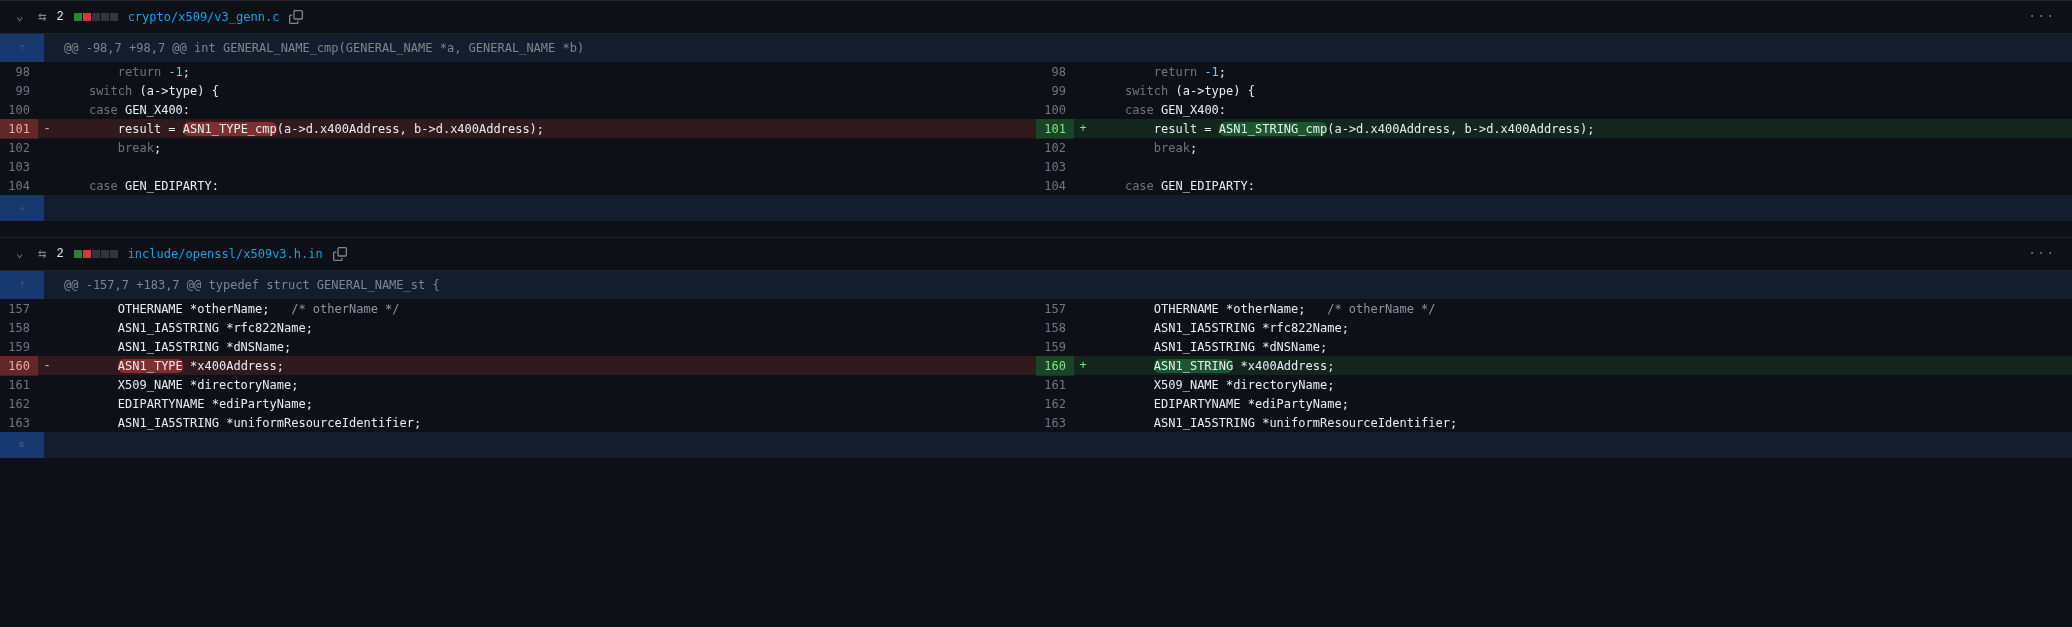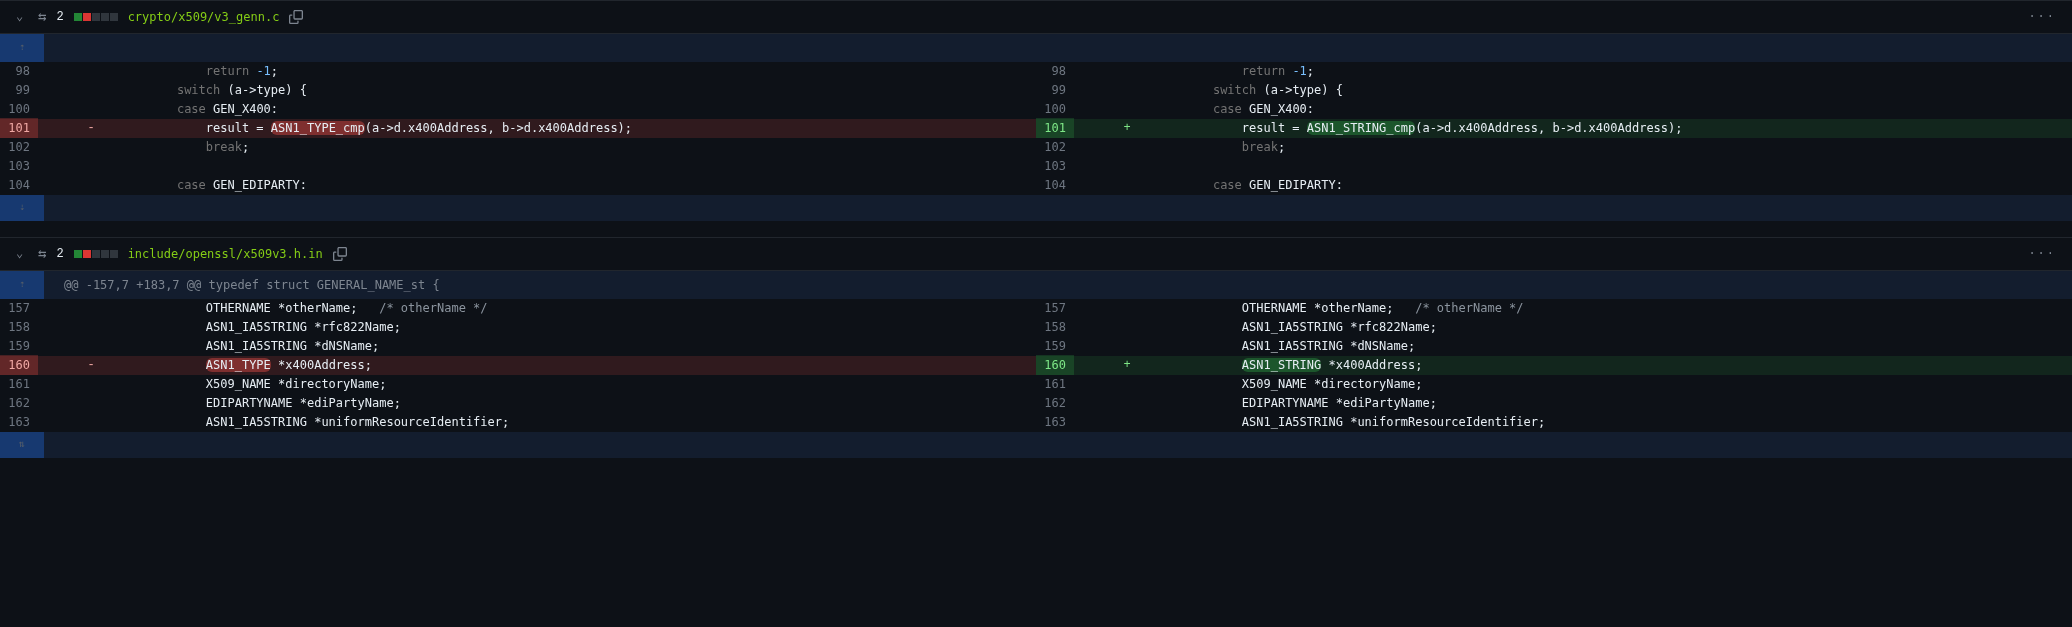--- a/index.html
+++ b/index.html
@@ -7,31 +7,31 @@
   .file-block { margin-bottom:16px; }
   .file-header { display:flex; align-items:center; padding:6px 16px; background:#0d1117; border-top:1px solid #21262d; border-bottom:1px solid #21262d; gap:10px; }
   .chev { display:inline-block; width:12px; cursor:pointer; color:#7d8590; }
   .expand-collapse { color:#7d8590; cursor:pointer; font-size:14px; }
   .change-count { color:#e6edf3; font-size:12px; }
   .squares { display:inline-flex; gap:1px; }
   .sq { width:8px; height:8px; display:inline-block; }
   .sq.add { background:#238636; }
   .sq.del { background:#da3633; }
   .sq.neut { background:#30363d; }
-  .file-path { color:#84cc16; font-size:12px; font-family:ui-monospace,Menlo,Consolas,monospace; }
+  .file-path { color:#0ea5e9; font-size:12px; font-family:ui-monospace,Menlo,Consolas,monospace; }
   .copy-icon { color:#7d8590; cursor:pointer; }
   .copy-icon svg { width:14px; height:14px; fill:currentColor; display:block; }
   .file-actions { margin-left:auto; color:#7d8590; cursor:pointer; letter-spacing:2px; }
   .hunk-header { background:#131d2e; display:flex; align-items:center; height:28px; }
   .hunk-handle { width:44px; text-align:center; background:#1f6feb; opacity:.35; height:100%; display:flex; align-items:center; justify-content:center; cursor:pointer; }
   .hunk-handle span { color:#c9d1d9; font-size:10px; }
   .hunk-text { color:#7d8590; padding-left:20px; font-family:ui-monospace,Menlo,Consolas,monospace; }
   .diff-body { display:flex; }
   .pane { flex:1 1 50%; min-width:0; }
-  .row { display:flex; height:19px; align-items:flex-end;gap:44px; }
+  .row { display:flex; height:19px; align-items:center; }
   .ln { width:38px; text-align:right; color:#6e7681; padding-right:8px; user-select:none; font-family:ui-monospace,Menlo,Consolas,monospace; }
   .sign { width:18px; text-align:center; color:#6e7681; user-select:none; }
   .code { white-space:pre; padding-left:4px; font-family:ui-monospace,Menlo,Consolas,monospace; flex:1; overflow:hidden; }
   .row.minus { background:rgba(248,81,73,0.15); }
   .row.minus .ln { background:rgba(248,81,73,0.25); color:#f0a8a4; }
   .row.minus .sign { color:#f0a8a4; }
   .row.plus { background:rgba(46,160,67,0.15); }
   .row.plus .ln { background:rgba(46,160,67,0.25); color:#7ee787; }
   .row.plus .sign { color:#7ee787; }
   .hl-del { background:rgba(248,81,73,0.4); border-radius:6px; }
@@ -64,20 +64,21 @@
             <path d="M0 6.75C0 5.784.784 5 1.75 5h1.5a.75.75 0 0 1 0 1.5h-1.5a.25.25 0 0 0-.25.25v7.5c0 .138.112.25.25.25h7.5a.25.25 0 0 0 .25-.25v-1.5a.75.75 0 0 1 1.5 0v1.5A1.75 1.75 0 0 1 9.25 16h-7.5A1.75 1.75 0 0 1 0 14.25Z"></path>
             <path d="M5 1.75C5 .784 5.784 0 6.75 0h7.5C15.216 0 16 .784 16 1.75v7.5A1.75 1.75 0 0 1 14.25 11h-7.5A1.75 1.75 0 0 1 5 9.25Zm1.75-.25a.25.25 0 0 0-.25.25v7.5c0 .138.112.25.25.25h7.5a.25.25 0 0 0 .25-.25v-7.5a.25.25 0 0 0-.25-.25Z"></path>
           </svg>
         </span>
       <span class="file-actions">···</span>
     </div>
     <div class="hunk-header">
       <div class="hunk-handle">
           <span>⇡</span>
         </div>
+      <div class="hunk-text">@@ -98,7 +98,7 @@ int GENERAL_NAME_cmp(GENERAL_NAME *a, GENERAL_NAME *b)</div>
     </div>
     <div class="diff-body">
       <div class="pane">
           <div class="row ">
     <div class="ln">98</div>
     <div class="sign"></div>
     <div class="code">        <span class="tok-kw">return</span> <span class="tok-num">-1</span>;</div>
   </div>
           <div class="row ">
     <div class="ln">99</div>

